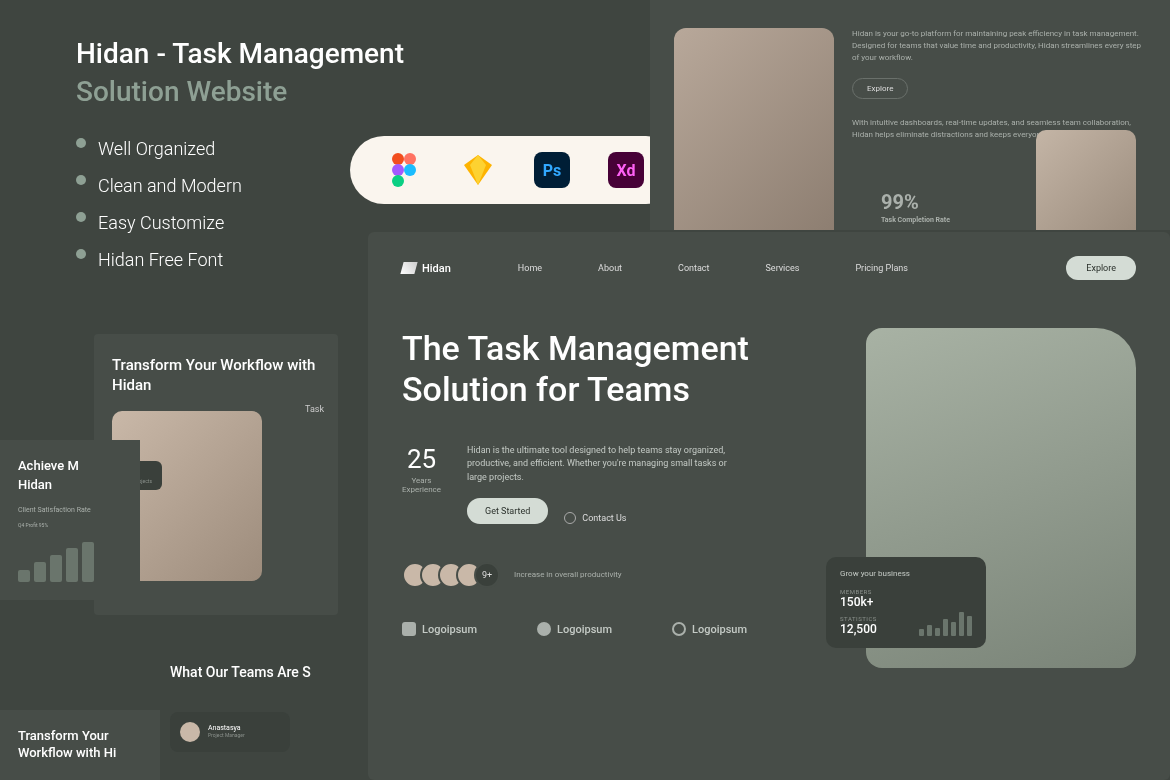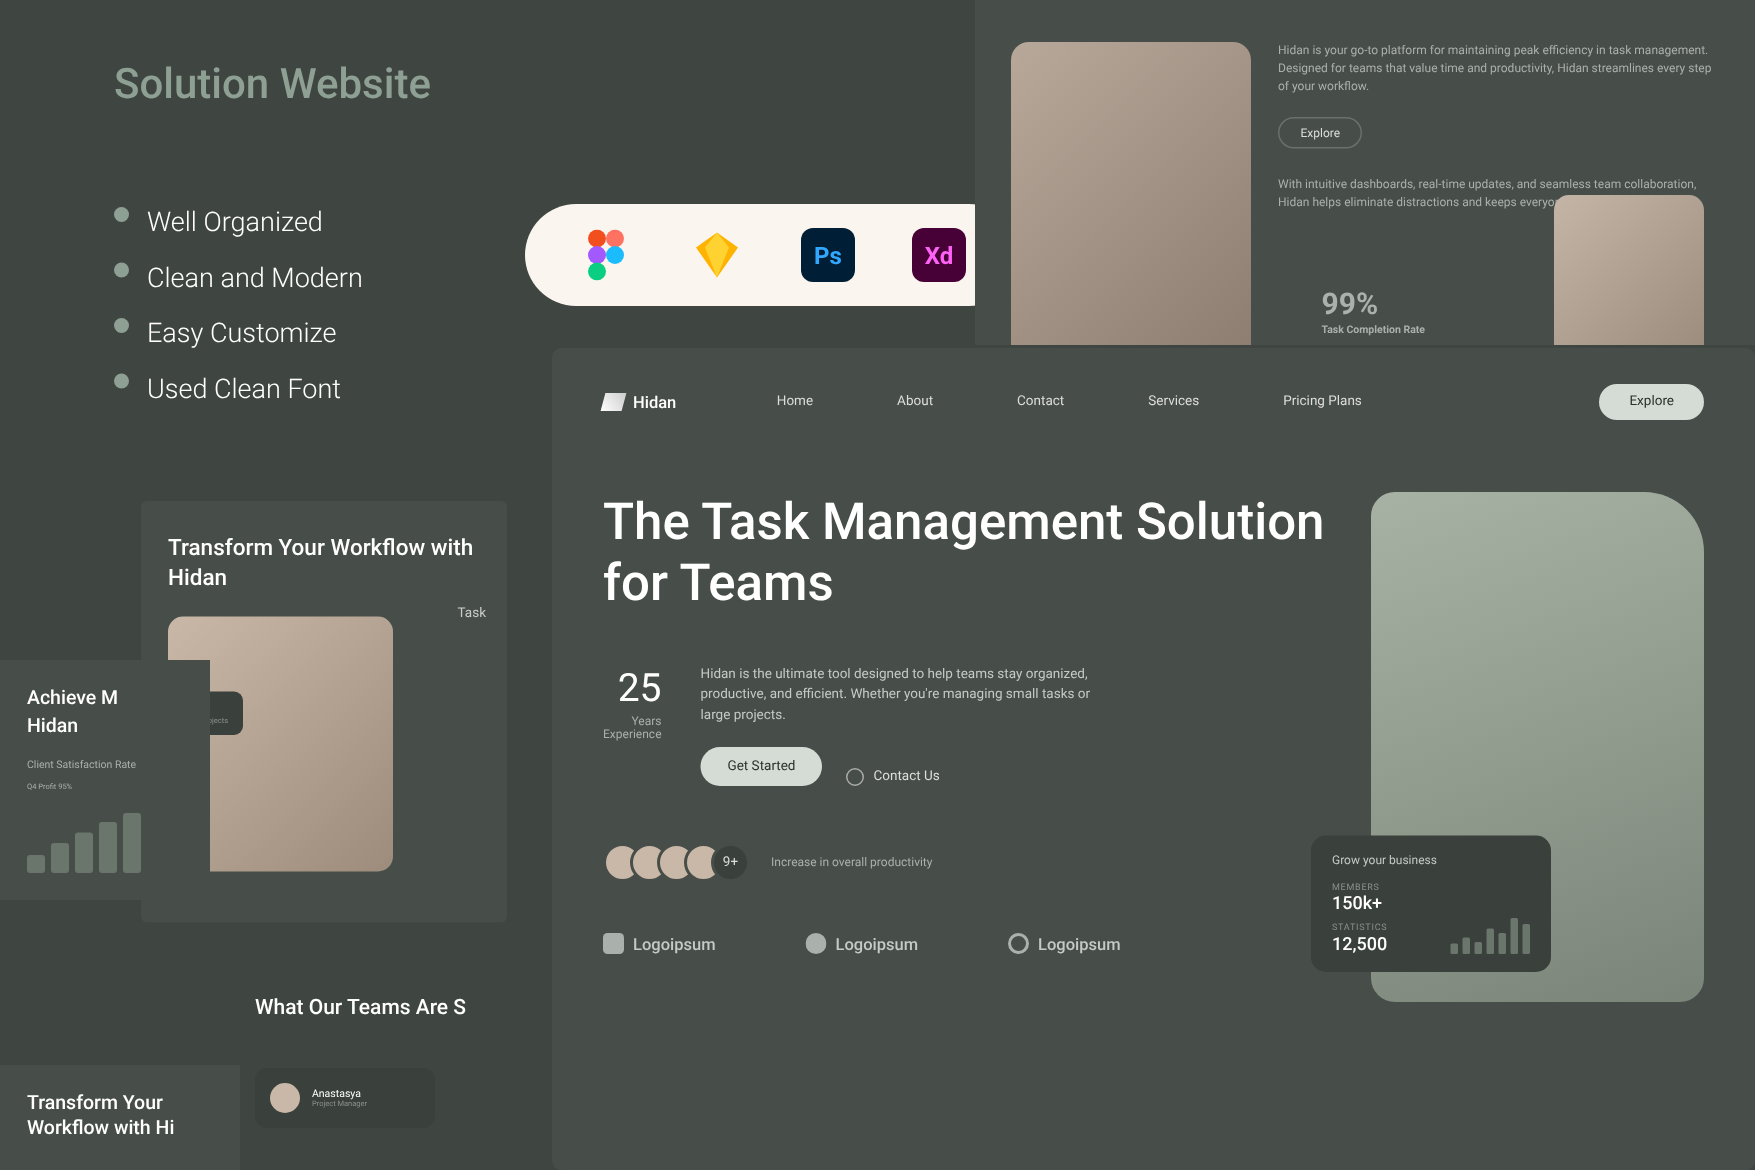--- a/index.html
+++ b/index.html
@@ -41,69 +41,70 @@
 .nav{display:flex;align-items:center;gap:40px;margin-bottom:48px}
 .logo{display:flex;align-items:center;gap:6px;font-size:11px;font-weight:500}
 .logo-mark{width:14px;height:12px;background:linear-gradient(45deg,#fff,#ccc);transform:skewX(-15deg)}
 .nav-links{display:flex;gap:56px;margin-left:27px}
 .nav-links a{font-size:9px;color:#ddd;text-decoration:none}
 .explore-btn{margin-left:auto;background:#d4dcd5;color:#2a302b;font-size:9px;padding:7px 20px;border-radius:16px;border:none}
 .hero{display:flex;gap:20px}
 .hero-left{flex:1}
 .hero-left h1{font-size:34px;font-weight:500;line-height:1.2;margin-bottom:34px}
 .hero-row{display:flex;gap:26px;align-items:flex-start;margin-bottom:26px}
-.years{text-align:right}
+.years{text-align:center}
 .years .num{font-size:26px;font-weight:400}
 .years .lbl{font-size:8px;color:#aab0ab;margin-top:2px}
 .hero-desc p{font-size:9px;color:#c4cac5;line-height:1.5;margin-bottom:14px;max-width:280px}
 .cta{display:flex;gap:16px;align-items:flex-end}
 .cta-primary{background:#d4dcd5;color:#2a302b;font-size:9px;padding:8px 18px;border-radius:16px;border:none}
 .cta-contact{font-size:9px;color:#ddd;display:flex;align-items:center;gap:6px}
 .phone-icon{width:12px;height:12px;border:1px solid #aaa;border-radius:50%}
 .social{display:flex;align-items:center;gap:14px;margin-top:38px}
 .avatars{display:flex}
 .avatars span{width:26px;height:26px;border-radius:50%;background:#c9b8a8;border:2px solid #474d48;margin-left:-8px}
 .avatars span:first-child{margin-left:0}
 .avatars .more{background:#3a403b;color:#ddd;font-size:9px;display:flex;align-items:center;justify-content:center}
 .social p{font-size:8px;color:#aab0ab;line-height:1.3}
-.hero-img{width:222px;height:340px;background:linear-gradient(160deg,#a8b2a4 0%,#7a8478 100%);border-radius:16px 40px 16px 16px;position:relative;flex-shrink:0}
+.hero-img{width:270px;height:340px;background:linear-gradient(160deg,#a8b2a4 0%,#7a8478 100%);border-radius:16px 40px 16px 16px;position:relative;flex-shrink:0}
 .grow-card{position:absolute;bottom:20px;left:-40px;background:#3a403b;padding:12px 14px;border-radius:10px;width:160px}
 .grow-card h5{font-size:8px;color:#c4cac5;margin-bottom:10px;font-weight:400}
 .grow-card .row{display:flex;justify-content:space-between;align-items:flex-end}
 .grow-card .stat .l{font-size:6px;color:#8a908b;text-transform:uppercase;letter-spacing:.5px}
 .grow-card .stat .v{font-size:12px;font-weight:500}
 .mini-bars{display:flex;gap:3px;align-items:flex-end;height:28px}
 .mini-bars div{width:5px;background:#6a756c;border-radius:1px}
 .logos{display:flex;gap:60px;margin-top:34px;align-items:center}
 .logo-item{display:flex;align-items:center;gap:6px;font-size:11px;color:#c4cac5;font-weight:500}
 .logo-dot{width:14px;height:14px}
 </style>
 </head>
 <body>
 
 <div class="promo-title">
+  <h1>Hidan - Task Management</h1>
   <h1 class="sub">Solution Website</h1>
 </div>
 
 <ul class="features">
   <li>
       <span class="bullet"></span>
       <span>Well Organized</span>
     </li>
   <li>
       <span class="bullet"></span>
       <span>Clean and Modern</span>
     </li>
   <li>
       <span class="bullet"></span>
       <span>Easy Customize</span>
     </li>
   <li>
       <span class="bullet"></span>
-      <span>Used Clean Font</span>
+      <span>Hidan Free Font</span>
     </li>
 </ul>
 
 <div class="app-pill">
   <div class="app-icon">
       <svg width="24" height="34" viewBox="0 0 24 34">
         <circle cx="6" cy="6" r="6" fill="#f24e1e"></circle>
         <circle cx="18" cy="6" r="6" fill="#ff7262"></circle>
         <circle cx="6" cy="17" r="6" fill="#a259ff"></circle>
         <circle cx="18" cy="17" r="6" fill="#1abcfe"></circle>

